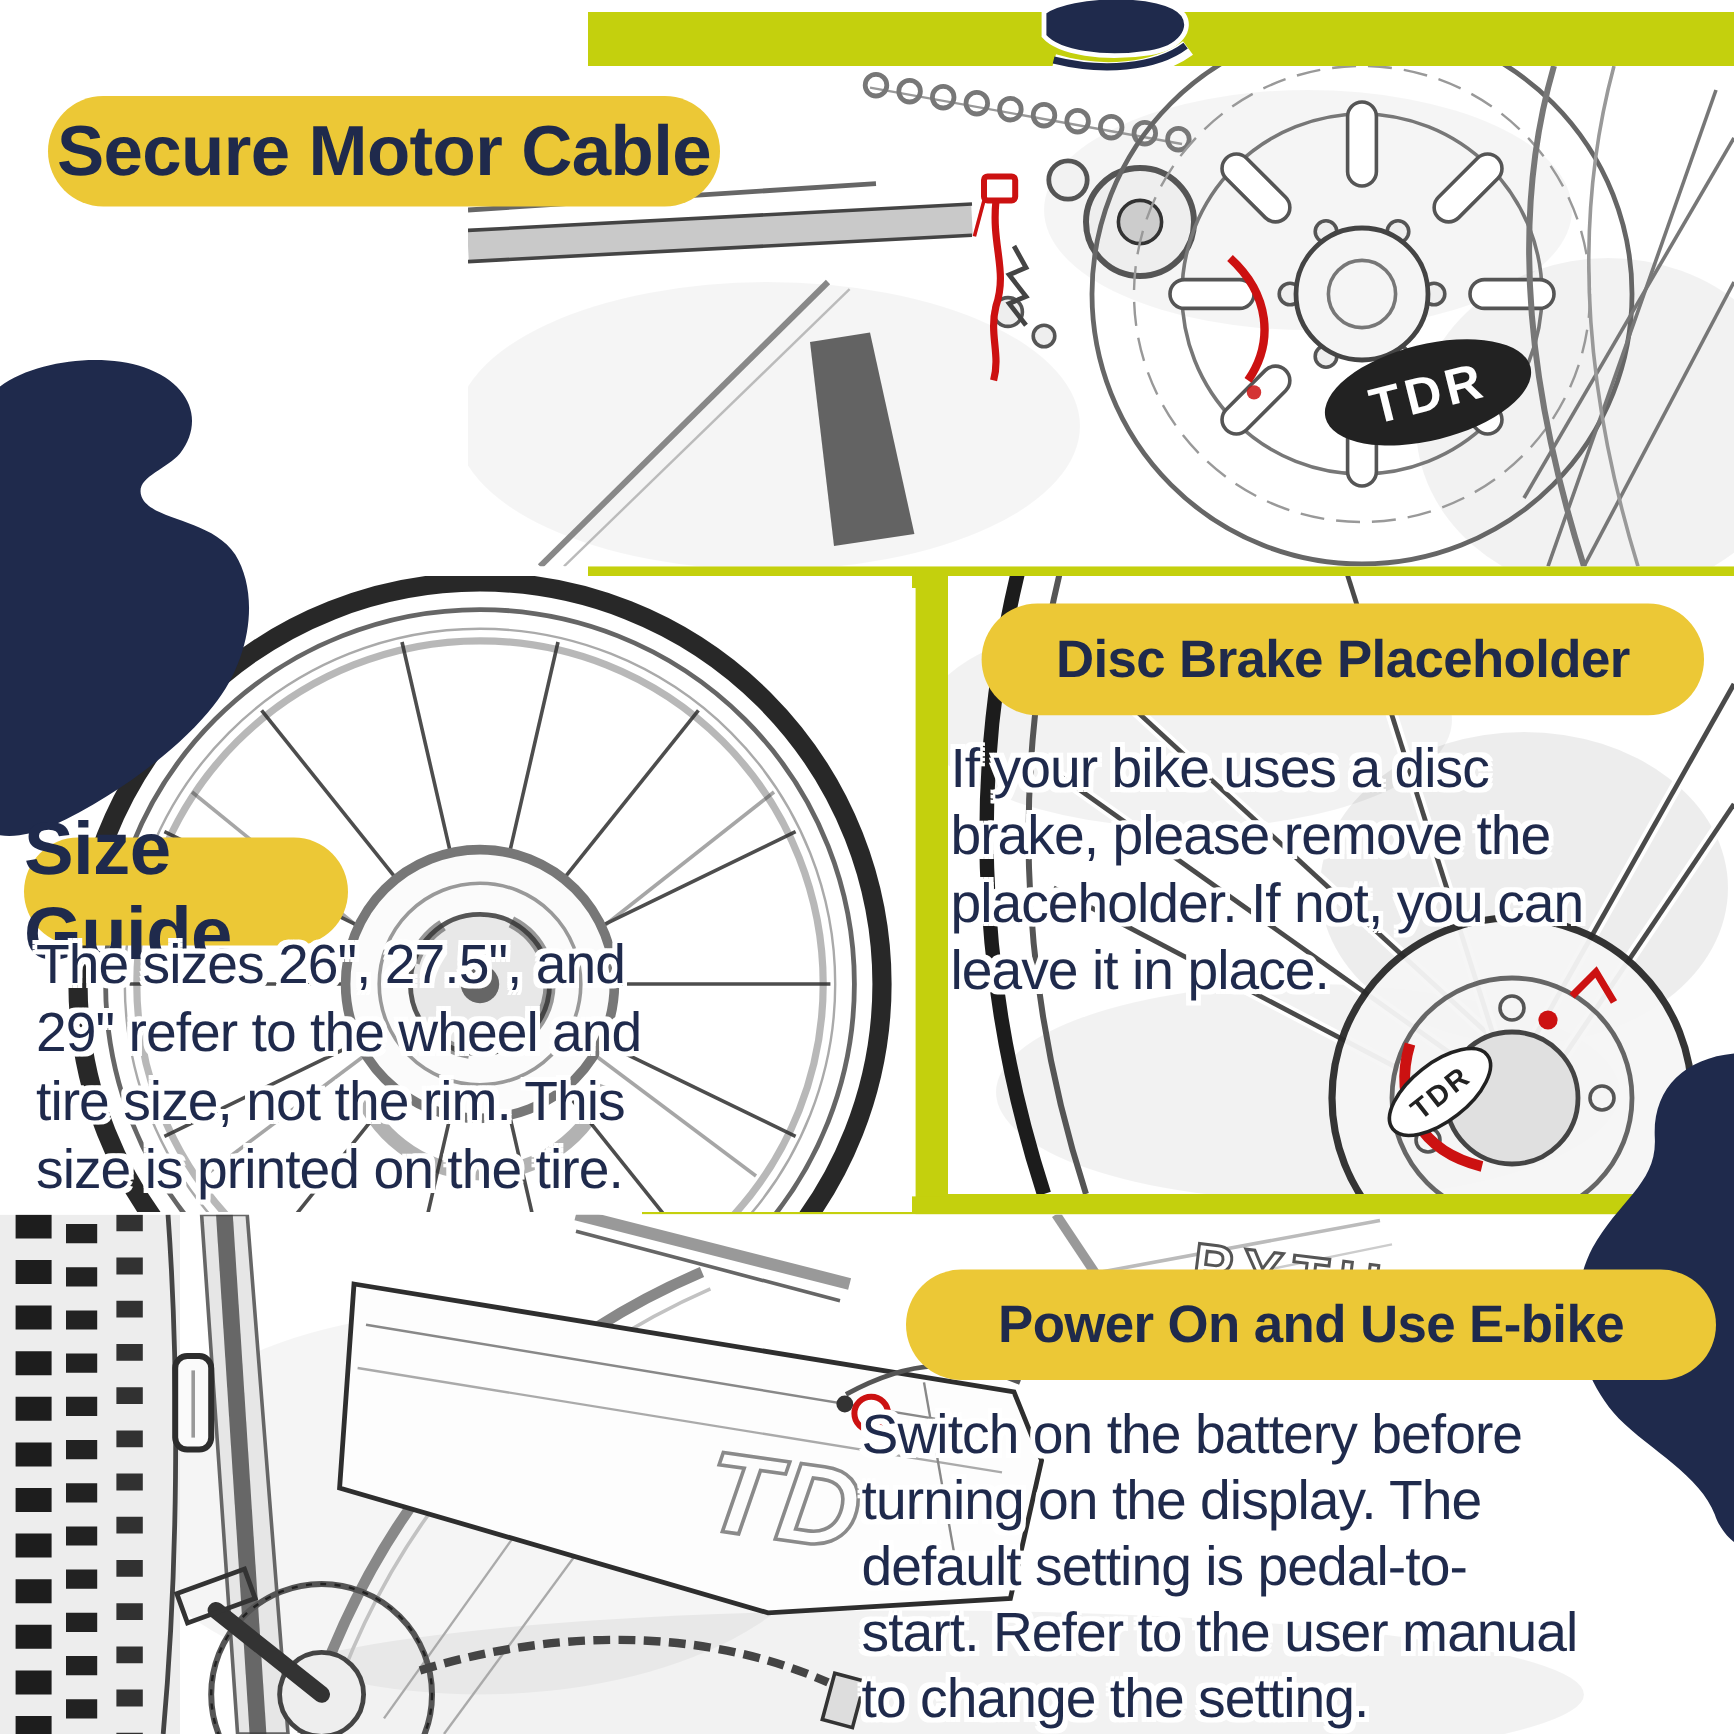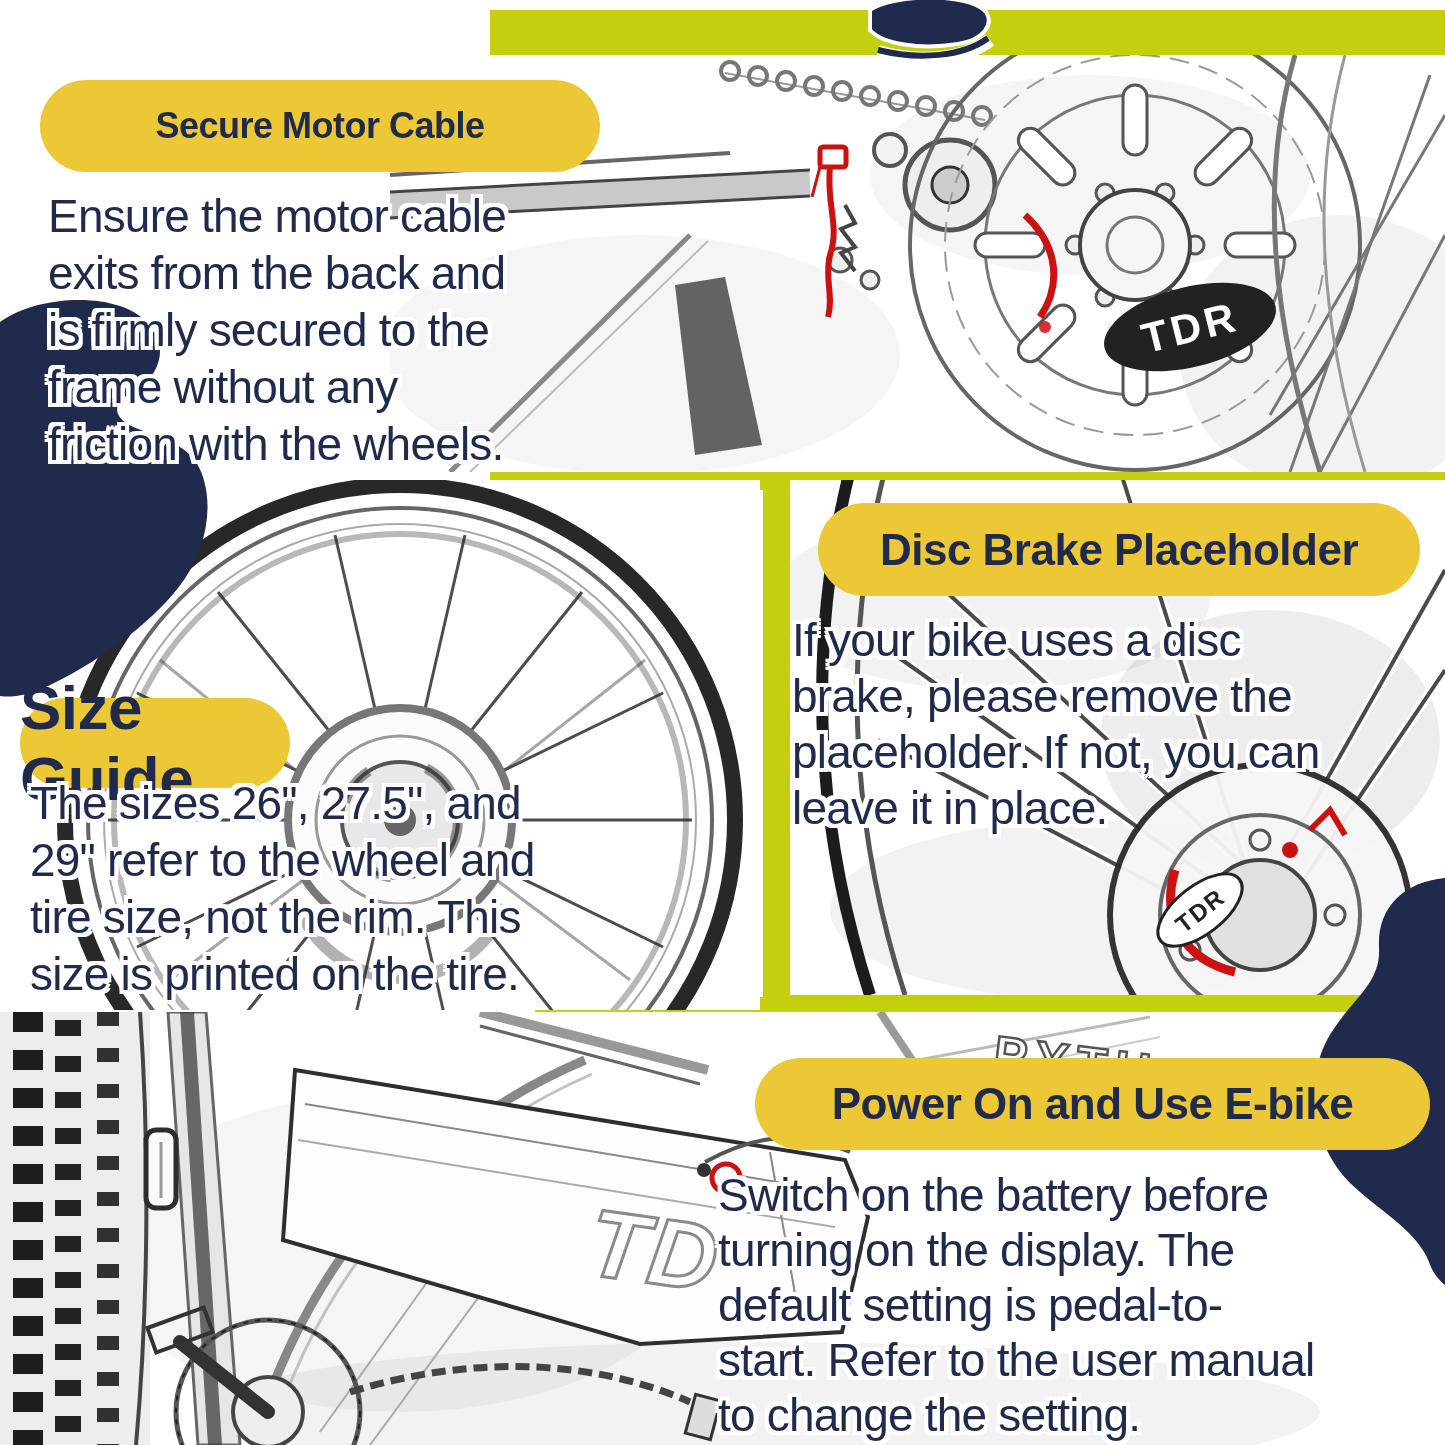--- a/index.html
+++ b/index.html
@@ -297,28 +297,23 @@
     <path d="M170,8 C128,12 102,38 104,78 C106,116 74,130 52,170 C30,212 36,272 74,312
              C100,338 142,360 154,392 C158,404 166,412 170,415 Z" fill="#1f2a4c"></path>
   </svg>
 
   <svg class="blob" style="left:858px;top:0px;" width="150" height="62" viewBox="0 0 150 62">
     <path d="M20,52 C60,64 105,60 132,40" stroke="#fff" stroke-width="14" fill="none"></path>
     <path d="M20,50 C60,60 105,57 130,38" stroke="#1f2a4c" stroke-width="6" fill="none"></path>
     <path d="M12,10 C34,-6 112,-8 128,12 C136,24 126,40 100,44 C62,50 24,44 12,30 Z" fill="#1f2a4c" stroke="#fff" stroke-width="4"></path>
   </svg>
 
-  <div class="pill" style="left:40px;top:80px;width:560px;height:92px;font-size:36px;">
+  <div class="pill" style="left:40px;top:80px;width:560px;height:92px;font-size:59px;">
     <span>Secure Motor Cable</span>
   </div>
-  <div class="body-text" style="left:48px;top:188px;width:640px;">Ensure the motor cable
-exits from the back and
-is firmly secured to the
-frame without any
-friction with the wheels.</div>
 
   <div class="pill" style="left:20px;top:698px;width:270px;height:90px;font-size:62px;align-items:center;">
     <span>Size Guide</span>
   </div>
   <div class="body-text" style="left:30px;top:775px;width:650px;">The sizes 26", 27.5", and
 29" refer to the wheel and
 tire size, not the rim. This
 size is printed on the tire.</div>
 
   <div class="pill" style="left:818px;top:503px;width:602px;height:93px;font-size:44px;">

